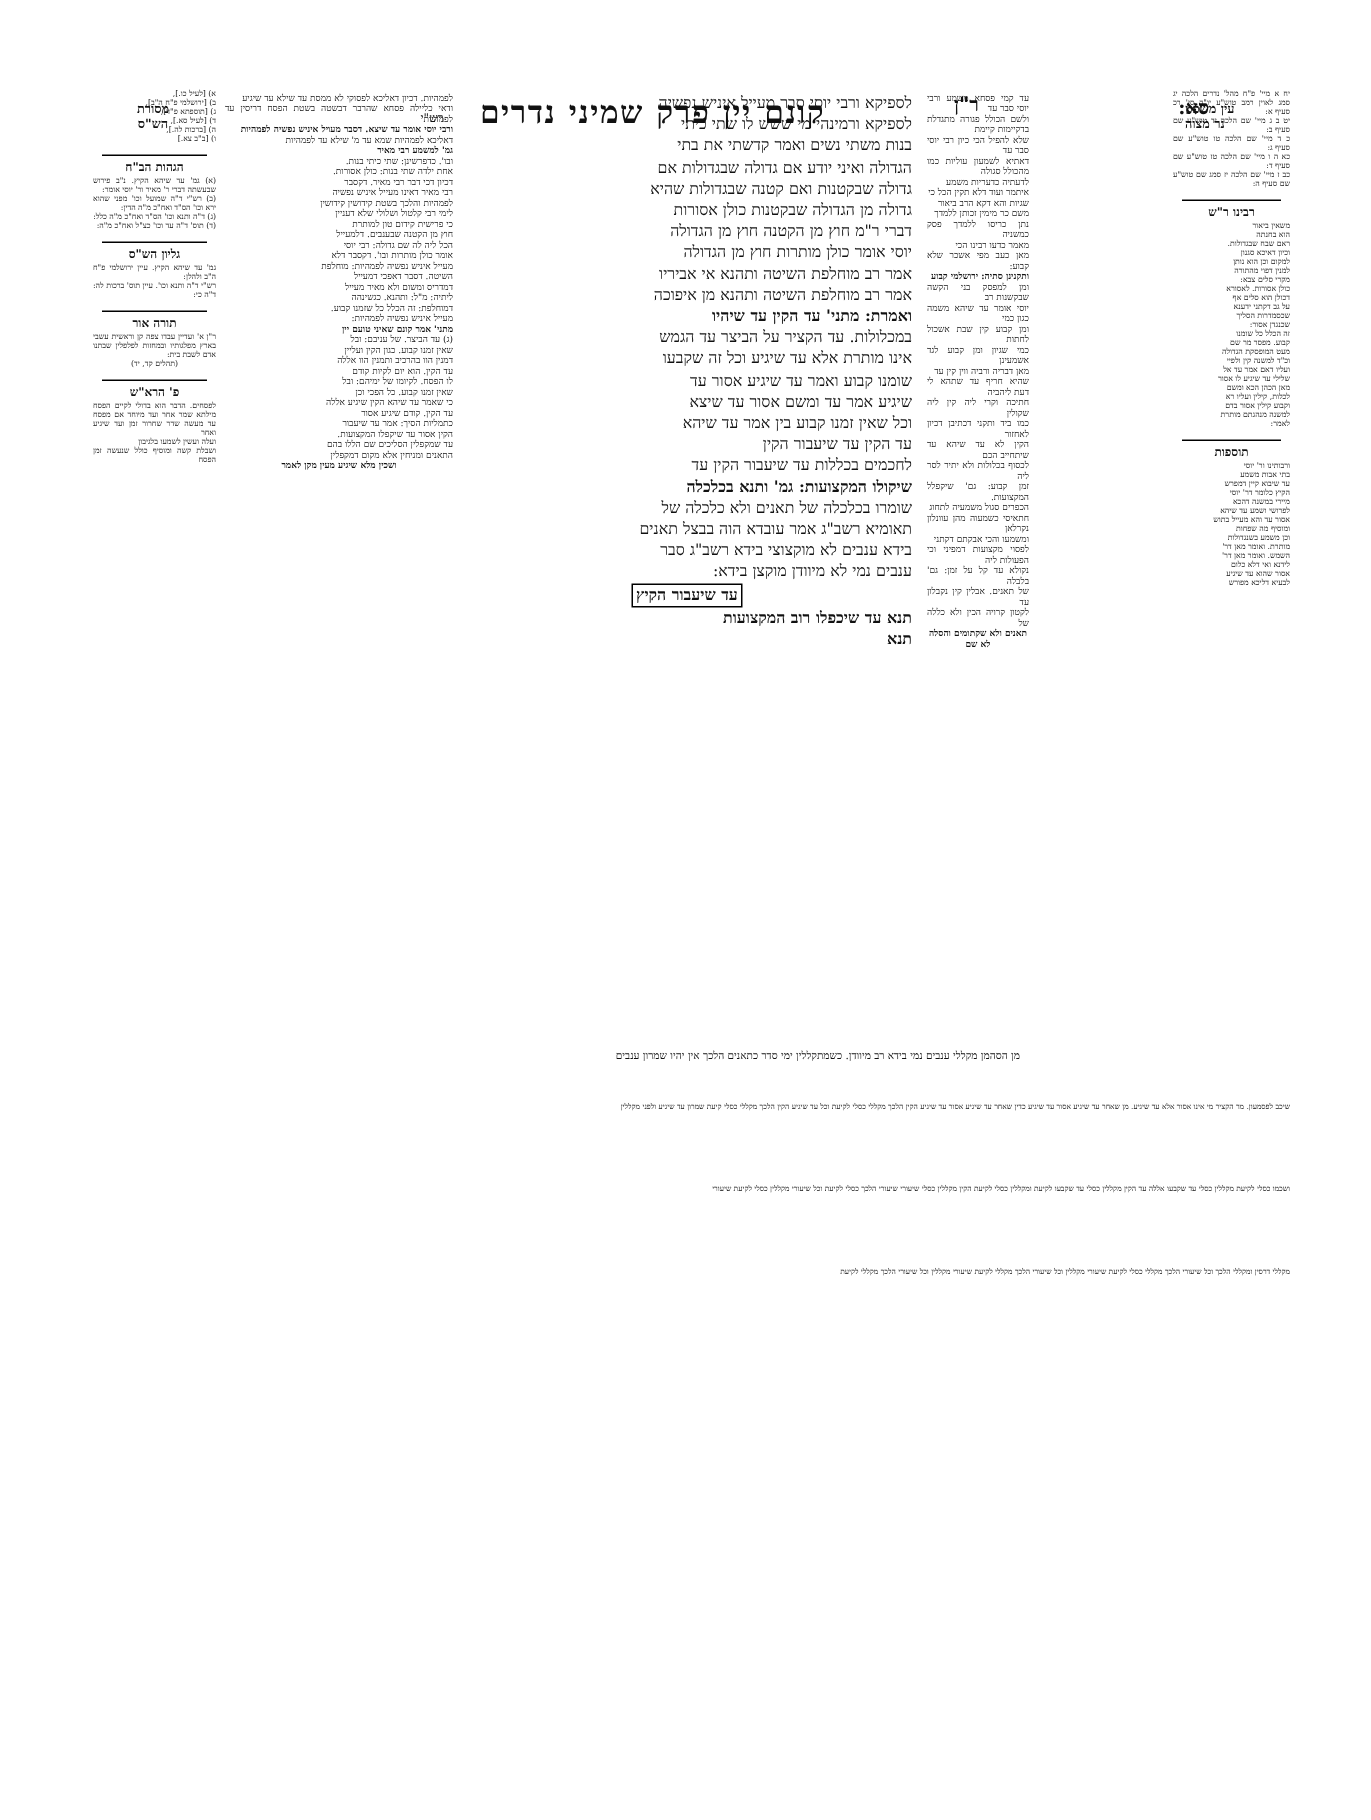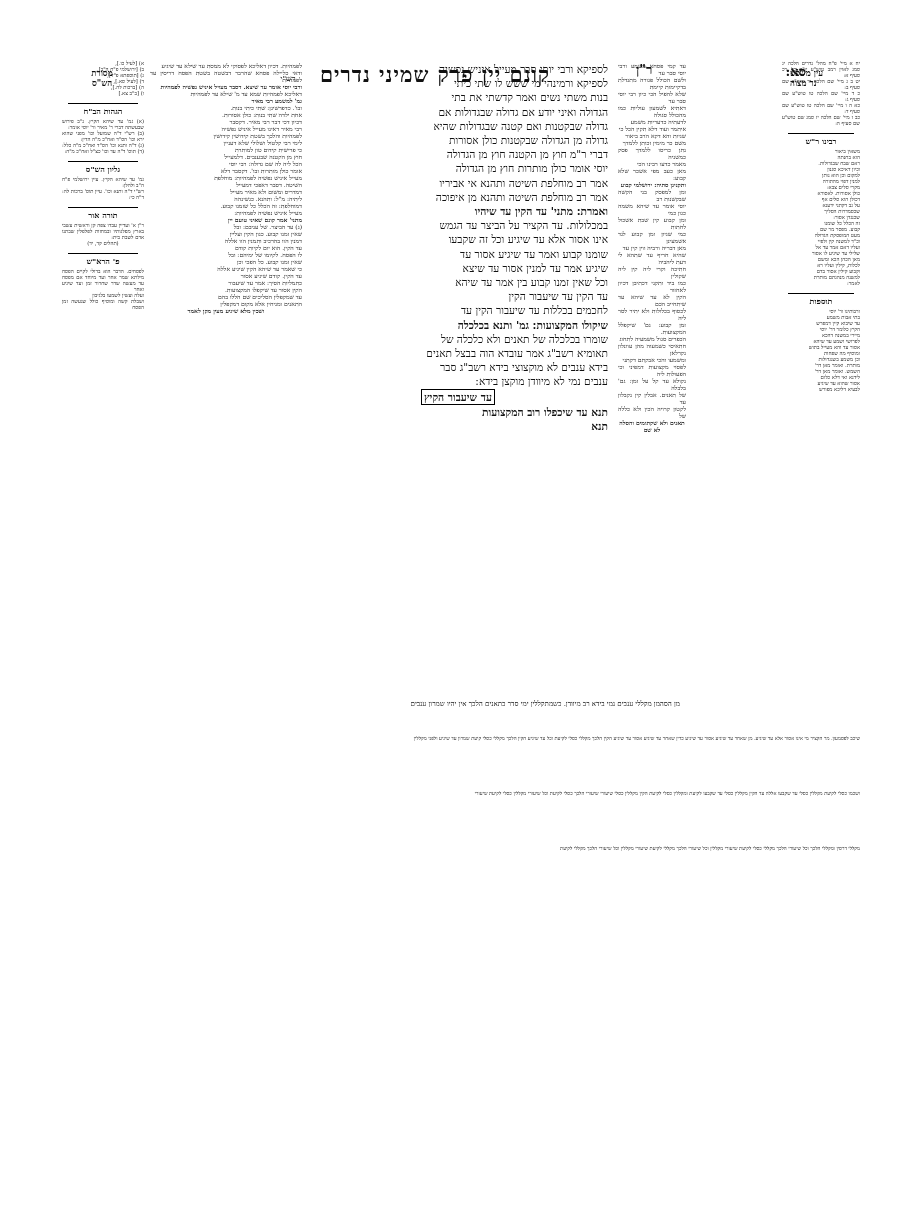--- a/index.html
+++ b/index.html
@@ -248,23 +248,23 @@
     <div class="gem-line">בנות משתי נשים ואמר קדשתי את בתי</div>
     <div class="gem-line">הגדולה ואיני יודע אם גדולה שבגדולות אם</div>
     <div class="gem-line">גדולה שבקטנות ואם קטנה שבגדולות שהיא</div>
     <div class="gem-line">גדולה מן הגדולה שבקטנות כולן אסורות</div>
     <div class="gem-line">דברי ר"מ חוץ מן הקטנה חוץ מן הגדולה</div>
     <div class="gem-line">יוסי אומר כולן מותרות חוץ מן הגדולה</div>
     <div class="gem-line">אמר רב מוחלפת השיטה ותהנא אי אביריו</div>
     <div class="gem-line">אמר רב מוחלפת השיטה ותהנא מן איפוכה</div>
     <div class="gem-line bold">ואמרת: מתני' עד הקין עד שיהיו</div>
     <div class="gem-line">במכלולות. עד הקציר על הביצר עד הגמש</div>
-    <div class="gem-line">אינו אסור אלא עד שיגיע וכל זה שקבעו</div>
+    <div class="gem-line">אינו מותרת אלא עד שיגיע וכל זה שקבעו</div>
     <div class="gem-line">שומנו קבוע ואמר עד שיגיע אסור עד</div>
-    <div class="gem-line">שיגיע אמר עד למנין אסור עד שיצא</div>
+    <div class="gem-line">שיגיע אמר עד ומשם אסור עד שיצא</div>
     <div class="gem-line">וכל שאין זמנו קבוע בין אמר עד שיהא</div>
     <div class="gem-line">עד הקין עד שיעבור הקין</div>
     <div class="gem-line">לחכמים בכללות עד שיעבור הקין עד</div>
     <div class="gem-line bold">שיקולו המקצועות: גמ' ותנא בכלכלה</div>
     <div class="gem-line">שומרו בכלכלה של תאנים ולא כלכלה של</div>
     <div class="gem-line">תאומיא רשב"ג אמר עובדא הוה בבצל תאנים</div>
     <div class="gem-line">בידא ענבים לא מוקצוצי בידא רשב"ג סבר</div>
     <div class="gem-line">ענבים נמי לא מיוודן מוקצן בידא:</div>
     <div class="gem-line bold" style="text-align:center;">
       <span class="sq">עד שיעבור הקיץ</span>

